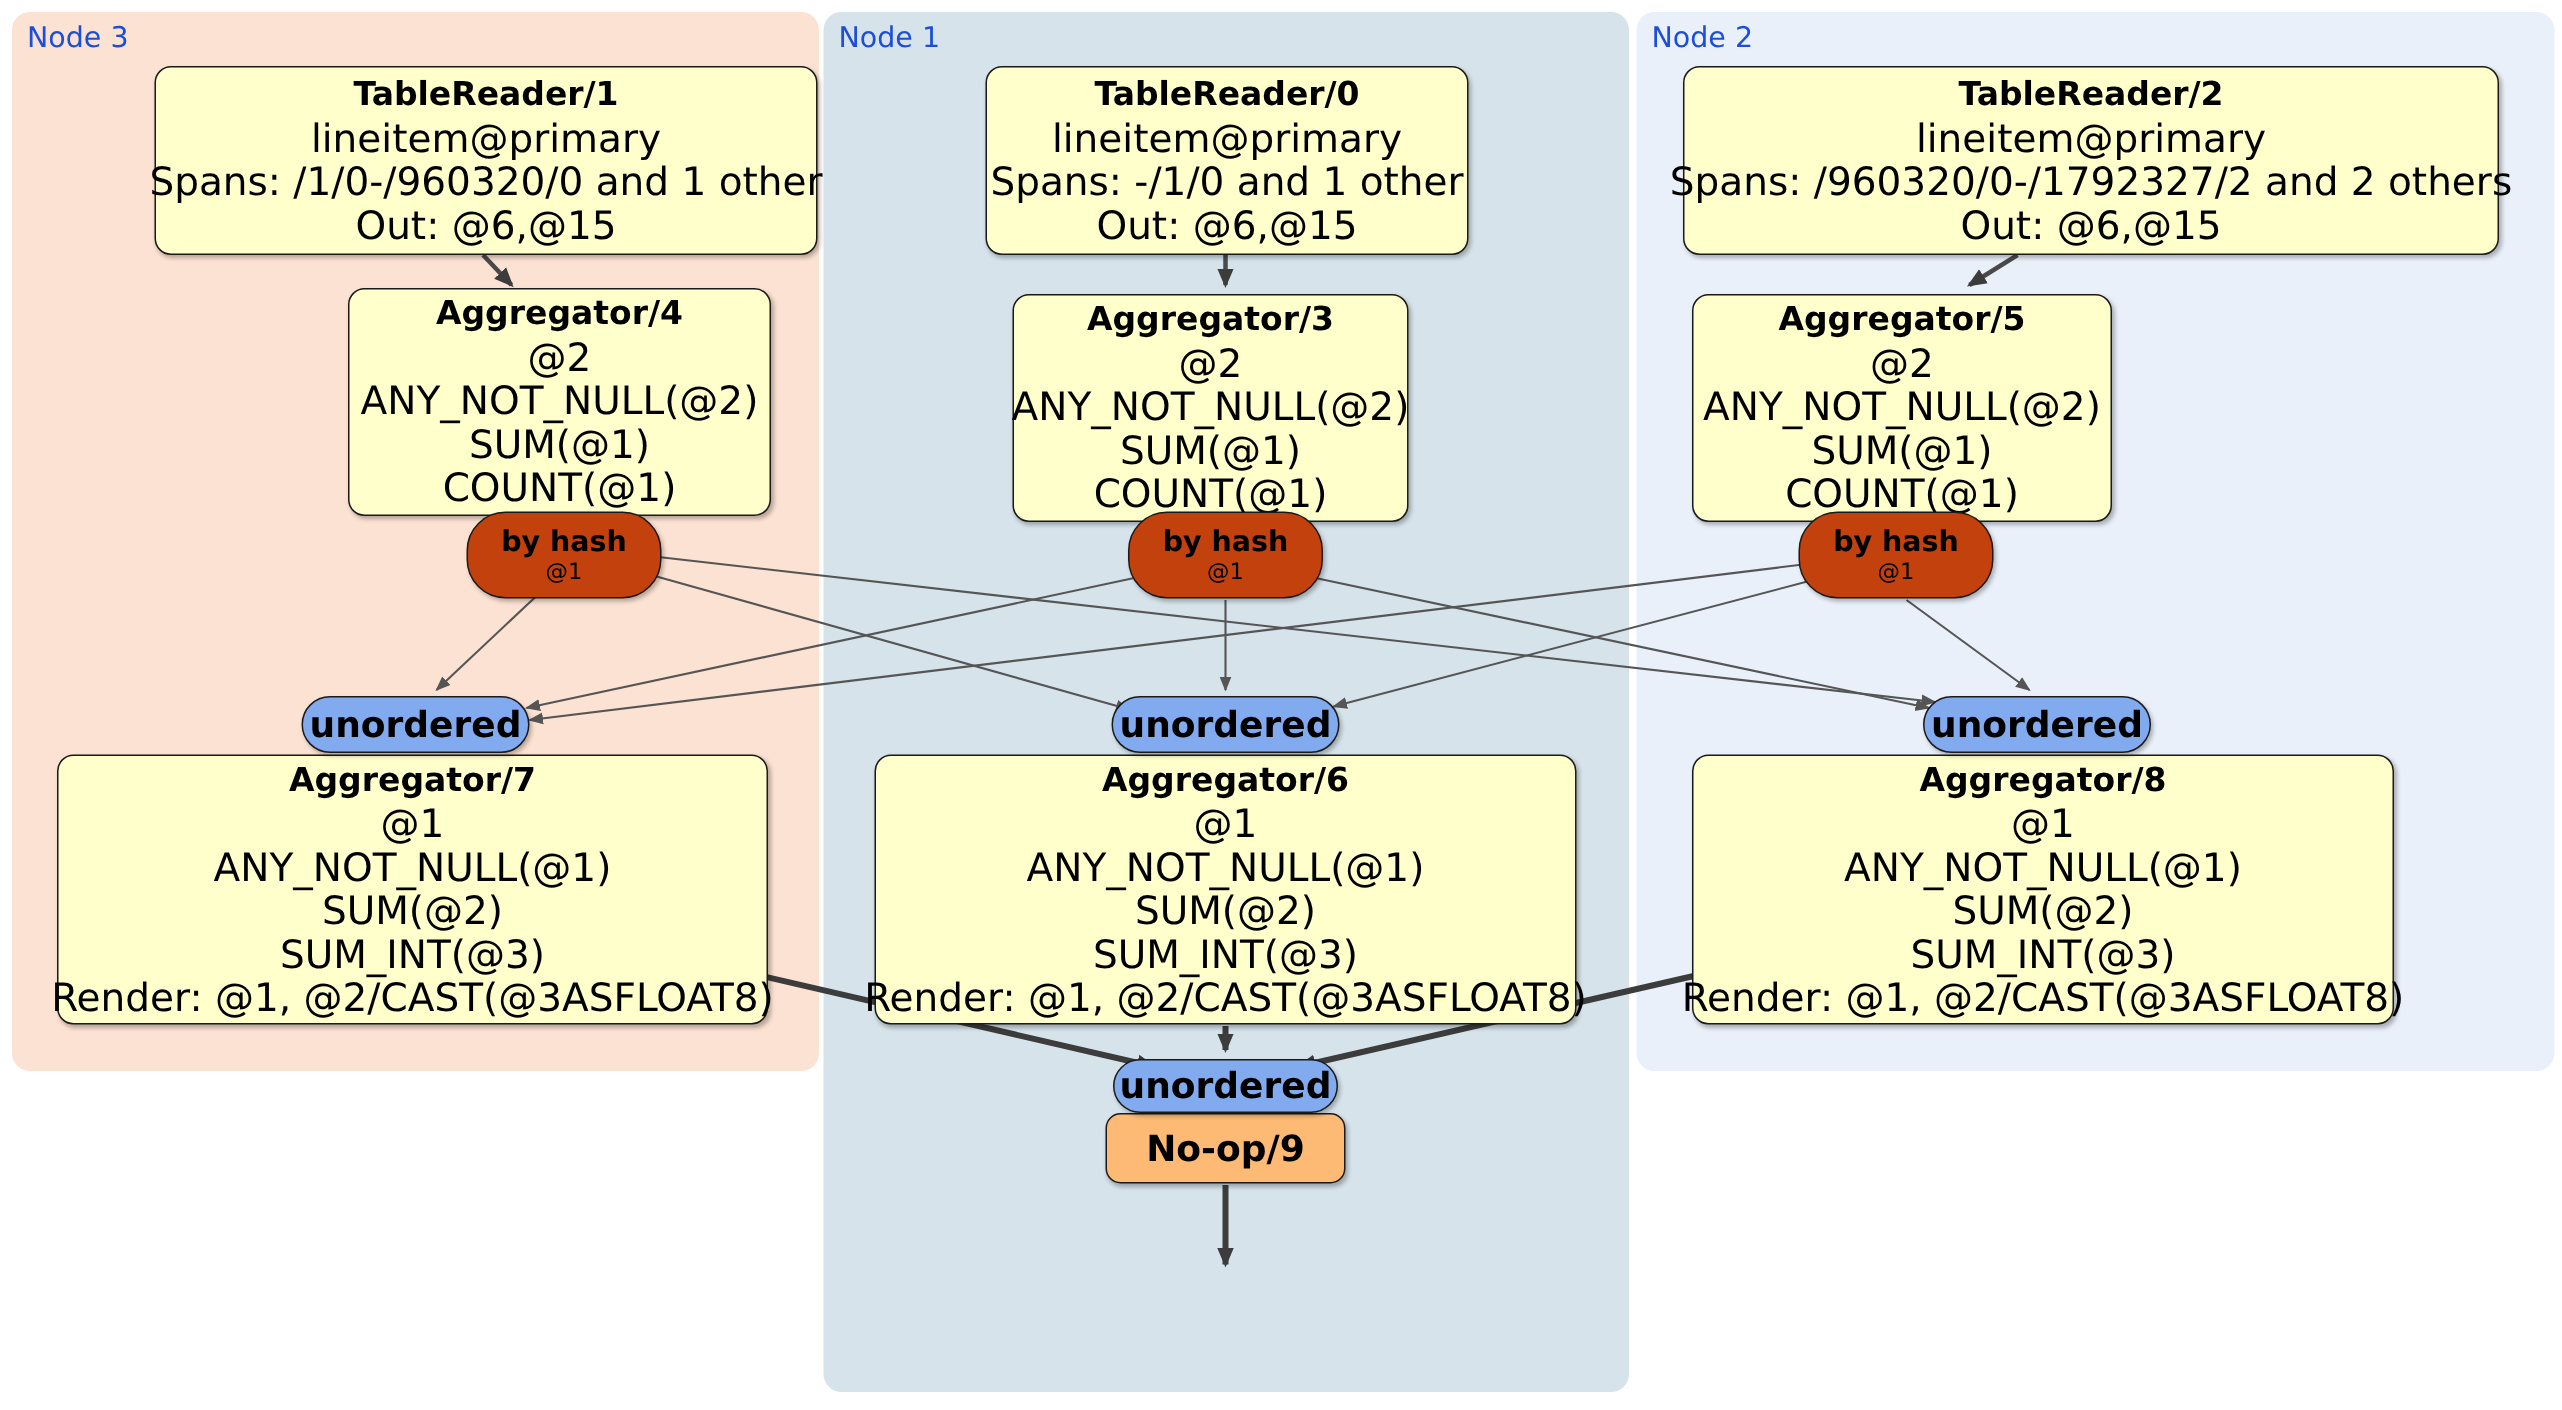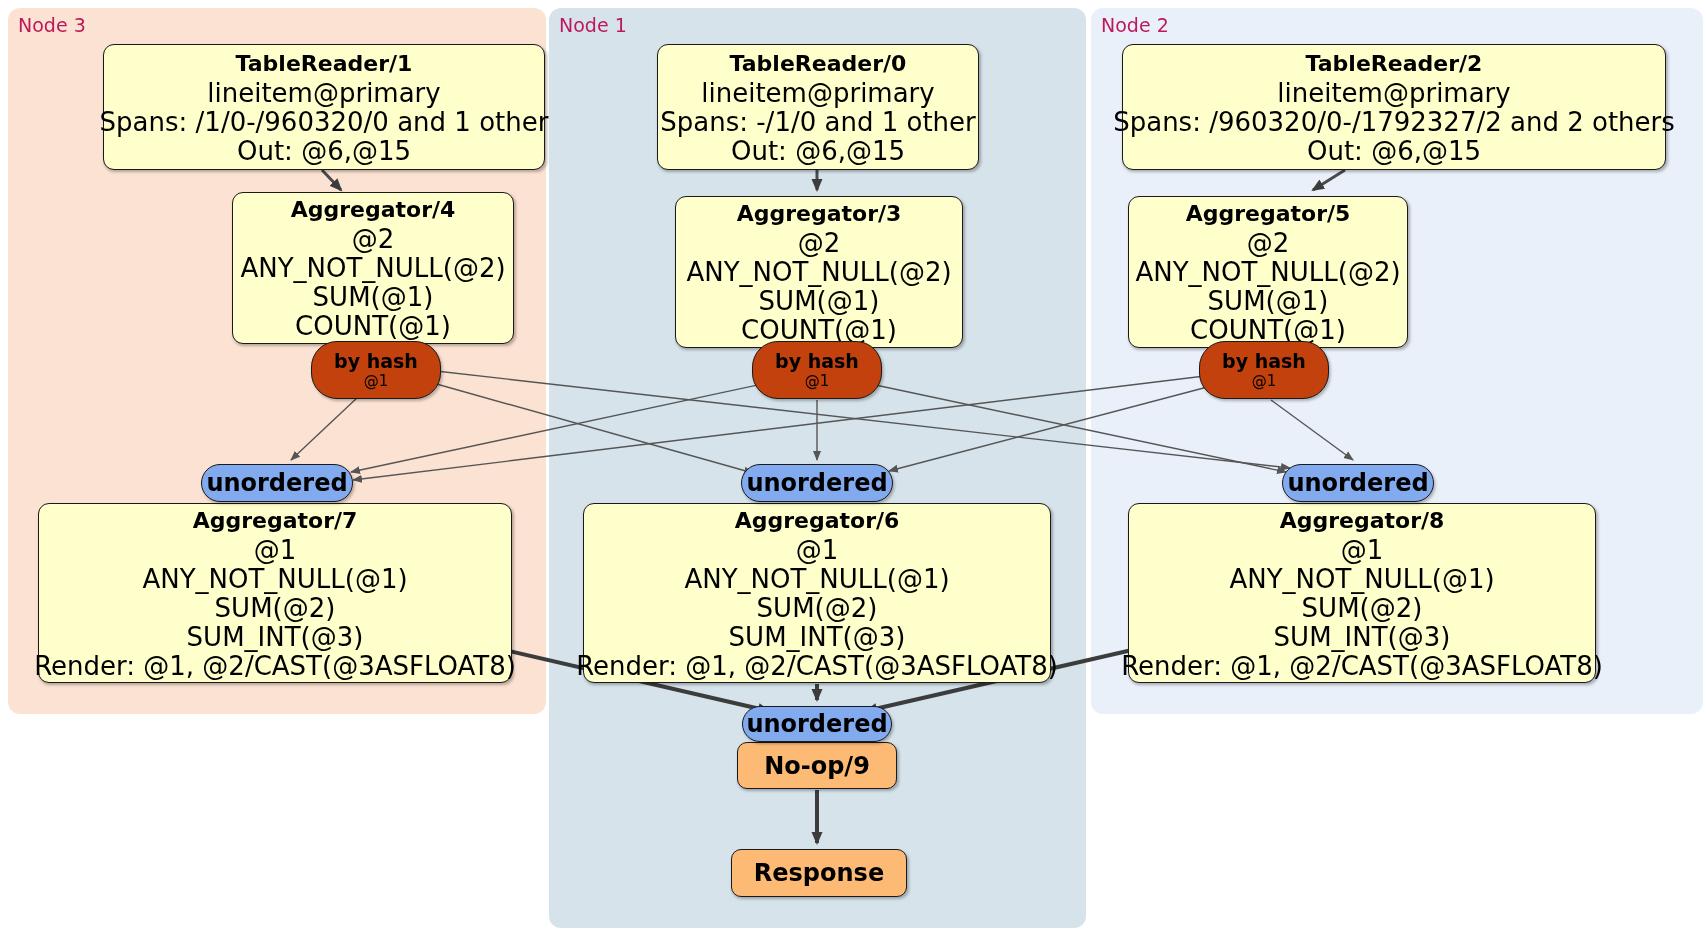--- a/index.html
+++ b/index.html
@@ -1,20 +1,20 @@
 <!DOCTYPE html>
 <html><head>
 <meta charset="utf-8">
 <style>
   html,body{margin:0;padding:0;background:#ffffff;}
   body{font-family:"DejaVu Sans", sans-serif; color:#000;}
   #stage{position:relative;width:1708px;height:940px;background:#fff;overflow:hidden;}
 
   .region{position:absolute;border-radius:12px;}
-  .region-label{position:absolute;top:6px;left:10px;font-size:19px;color:#be185d;}
+  .region-label{position:absolute;top:6px;left:10px;font-size:19px;color:#1d4ed8;}
 
   #edges{position:absolute;left:0;top:0;z-index:2;}
 
   .pbox{position:absolute;z-index:3;background:#FFFFCC;border:1.6px solid #1a1a1a;border-radius:11px;
         box-shadow:1.5px 2px 3px rgba(0,0,0,.28);display:flex;flex-direction:column;
         align-items:center;justify-content:center;text-align:center;padding:2px 4px;box-sizing:border-box;}
   .pbox .ptitle{font-weight:bold;font-size:22px;line-height:30px;}
   .pbox .pline{font-size:26px;line-height:29px;white-space:nowrap;}
 
   .ellipse{position:absolute;z-index:4;border:1.6px solid #1a1a1a;display:flex;flex-direction:column;
@@ -100,21 +100,21 @@
     <div class="pline">Out: @6,@15</div>
   </div>
 
   <div class="pbox" style="left:232px;top:192px;width:282px;height:152px;">
     <div class="ptitle">Aggregator/4</div>
     <div class="pline">@2</div>
     <div class="pline">ANY_NOT_NULL(@2)</div>
     <div class="pline">SUM(@1)</div>
     <div class="pline">COUNT(@1)</div>
   </div>
-  <div class="pbox" style="left:675px;top:196px;width:288px;height:152px;">
+  <div class="pbox" style="left:675px;top:196px;width:264px;height:152px;">
     <div class="ptitle">Aggregator/3</div>
     <div class="pline">@2</div>
     <div class="pline">ANY_NOT_NULL(@2)</div>
     <div class="pline">SUM(@1)</div>
     <div class="pline">COUNT(@1)</div>
   </div>
   <div class="pbox" style="left:1128px;top:196px;width:280px;height:152px;">
     <div class="ptitle">Aggregator/5</div>
     <div class="pline">@2</div>
     <div class="pline">ANY_NOT_NULL(@2)</div>
@@ -167,15 +167,14 @@
     <div class="pline">ANY_NOT_NULL(@1)</div>
     <div class="pline">SUM(@2)</div>
     <div class="pline">SUM_INT(@3)</div>
     <div class="pline">Render: @1, @2/CAST(@3ASFLOAT8)</div>
   </div>
 
   <div class="ellipse unordered" style="left:742px;top:706px;width:150px;height:36px;">
     <div class="rtitle">unordered</div>
   </div>
   <div class="termbox" style="left:737px;top:742px;width:160px;height:47px;">No-op/9</div>
-  <div class="termbox" style="left:731px;top:849px;width:176px;height:48px;">Response</div>
 
 </div>
 
 </body></html>

